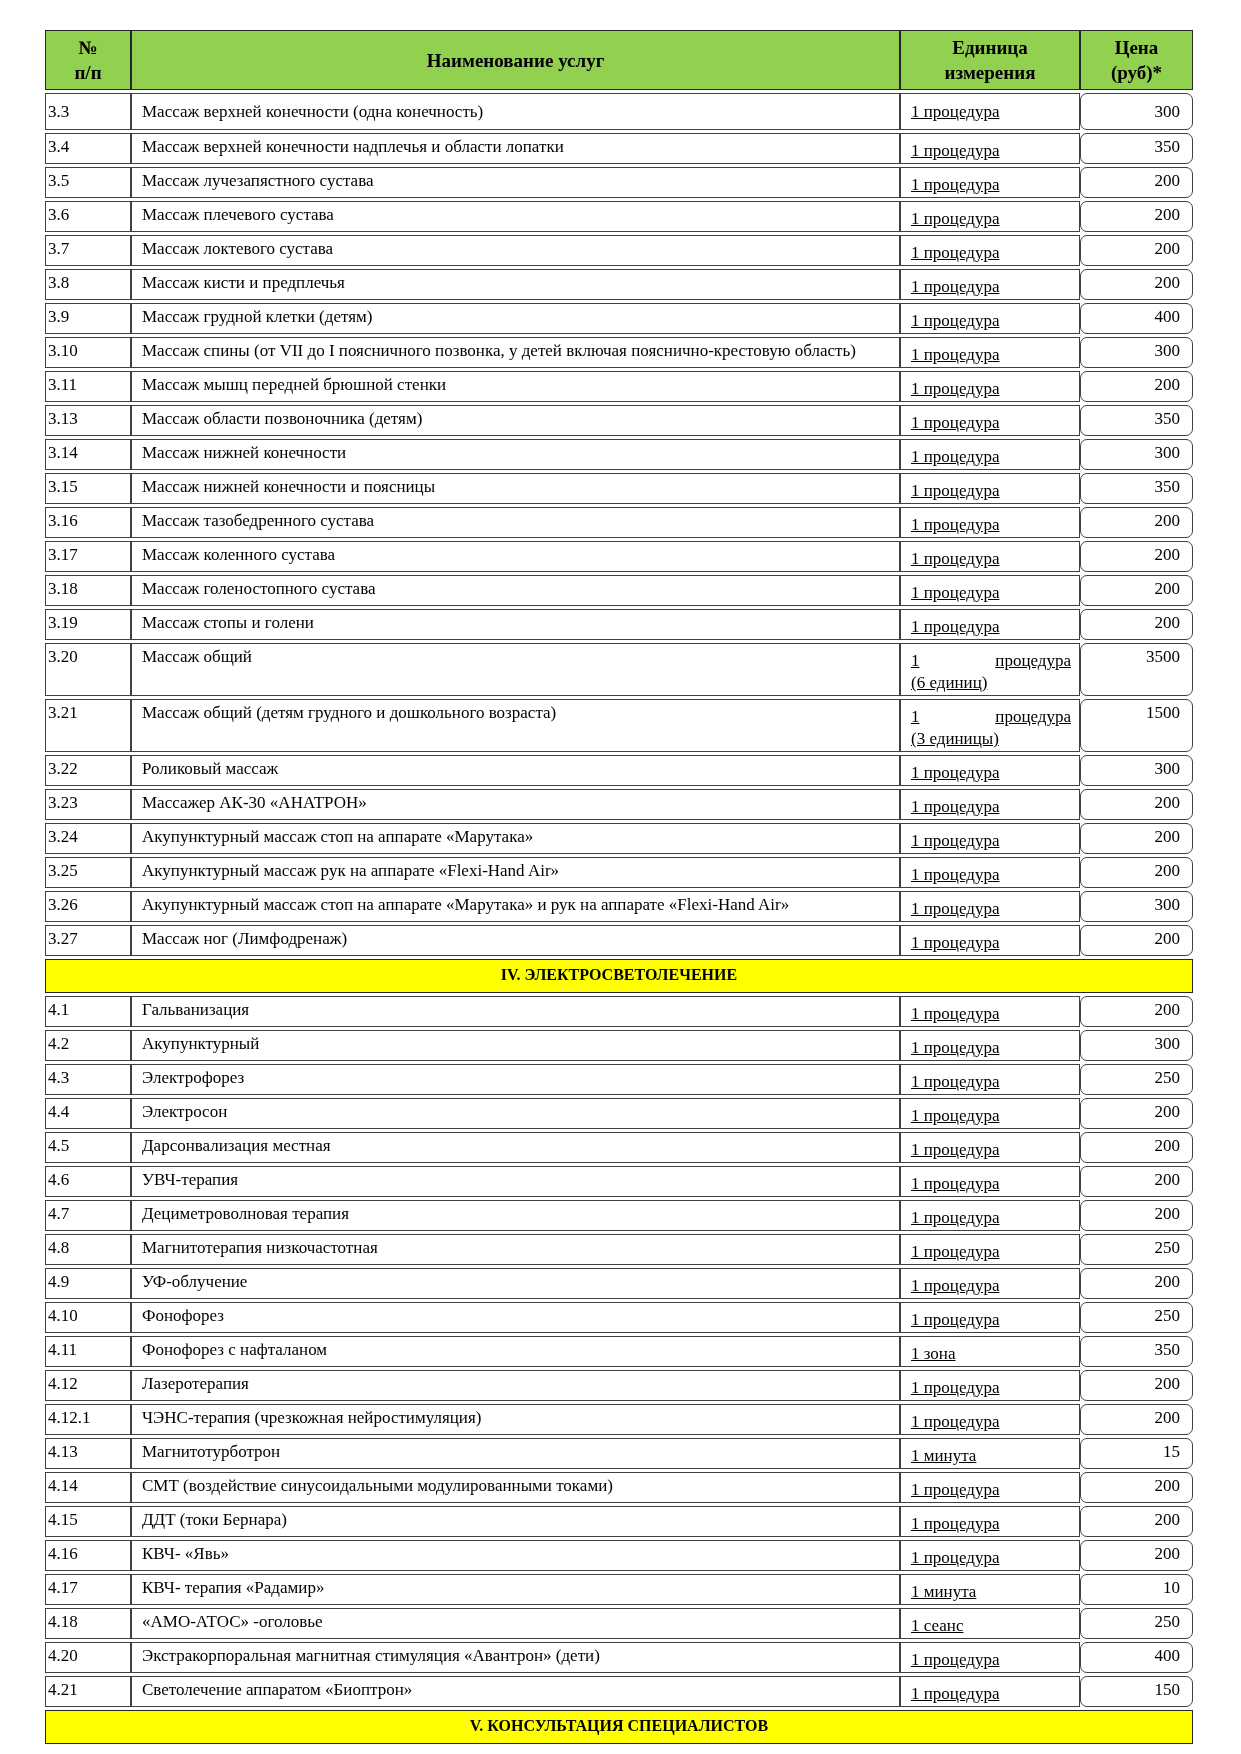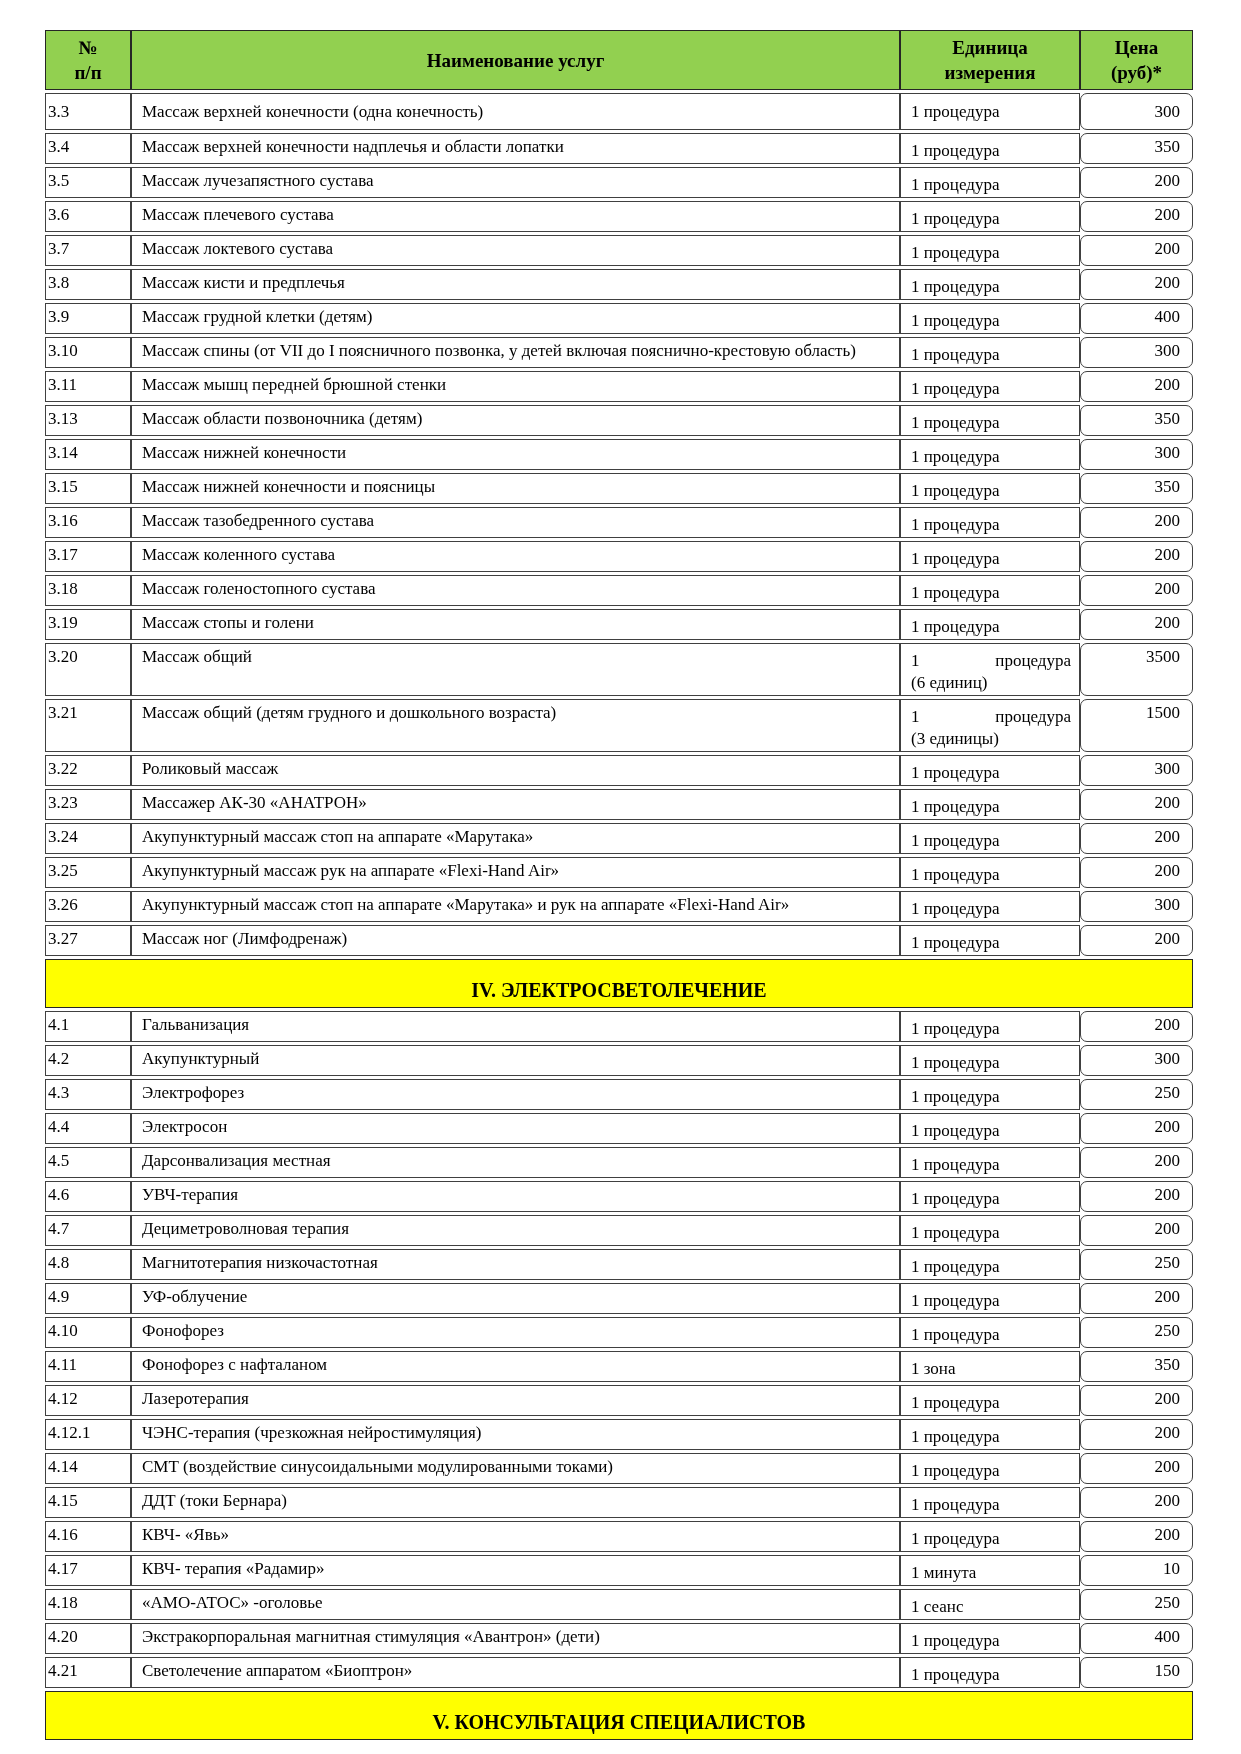--- a/index.html
+++ b/index.html
@@ -54,34 +54,35 @@
   td.num {
     padding: 2px 10px 1px 2px;
   }
   td.name {
     text-align: justify;
     padding: 2px 10px 2px 10px;
   }
   td.unit {
     text-align: left;
     padding: 6px 8px 1px 10px;
+    text-decoration: underline;
   }
   td.price {
     text-align: right;
     padding: 2px 12px 1px 2px;
     border-radius: 7px;
   }
   tr.tall td { padding-top: 7px; padding-bottom: 6px; }
   td.section {
     background: #ffff00;
     font-weight: bold;
-    font-size: 20px;
+    font-size: 16px;
     line-height: 26px;
     text-align: center;
-    padding: 17px 2px 4px;
+    padding: 2px 2px 4px;
     border-color: #262626;
   }
   .unit-justify {
     display: flex;
     justify-content: space-between;
   }
 </style>
 </head>
 <body>
 
@@ -337,20 +338,26 @@
             <td class="unit">1 процедура</td>
             <td class="price">200</td>
           </tr>
           <tr>
             <td class="num">4.12.1</td>
             <td class="name">ЧЭНС-терапия (чрезкожная нейростимуляция)</td>
             <td class="unit">1 процедура</td>
             <td class="price">200</td>
           </tr>
           <tr>
+            <td class="num">4.13</td>
+            <td class="name">Магнитотурботрон</td>
+            <td class="unit">1 минута</td>
+            <td class="price">15</td>
+          </tr>
+          <tr>
             <td class="num">4.14</td>
             <td class="name">СМТ (воздействие синусоидальными модулированными токами)</td>
             <td class="unit">1 процедура</td>
             <td class="price">200</td>
           </tr>
           <tr>
             <td class="num">4.15</td>
             <td class="name">ДДТ (токи Бернара)</td>
             <td class="unit">1 процедура</td>
             <td class="price">200</td>

